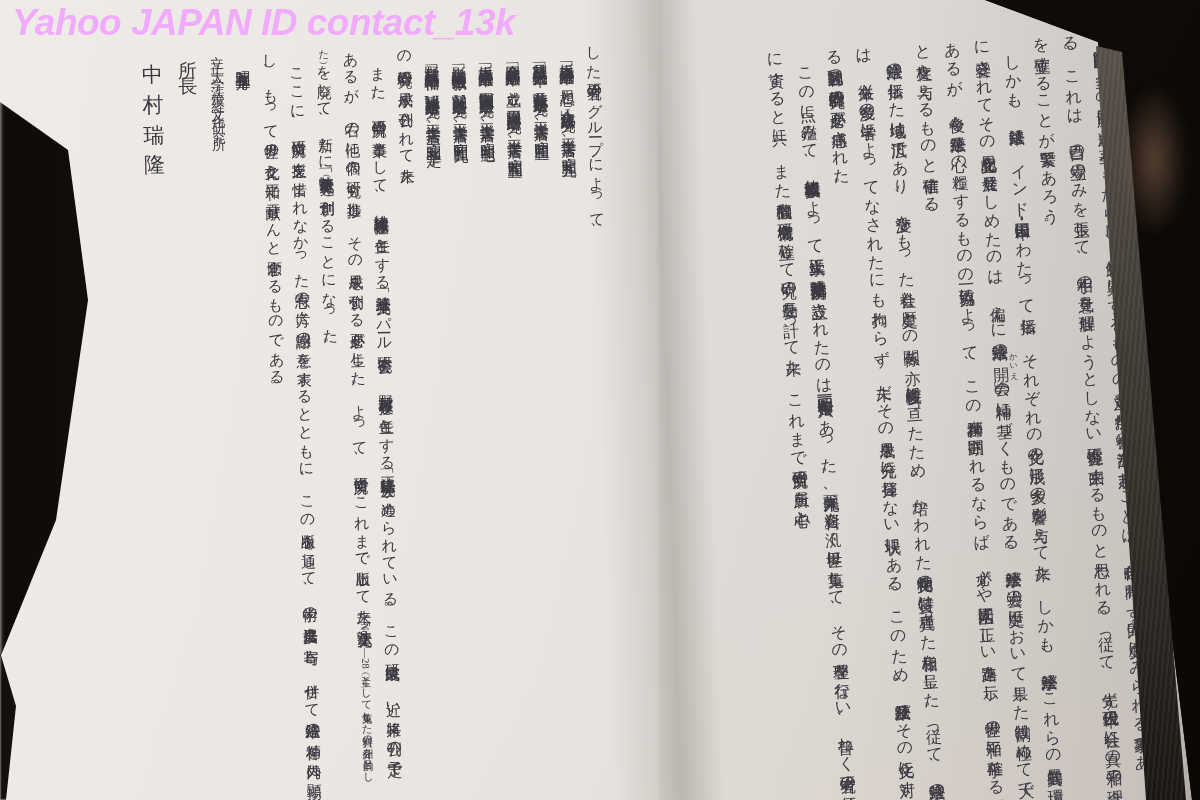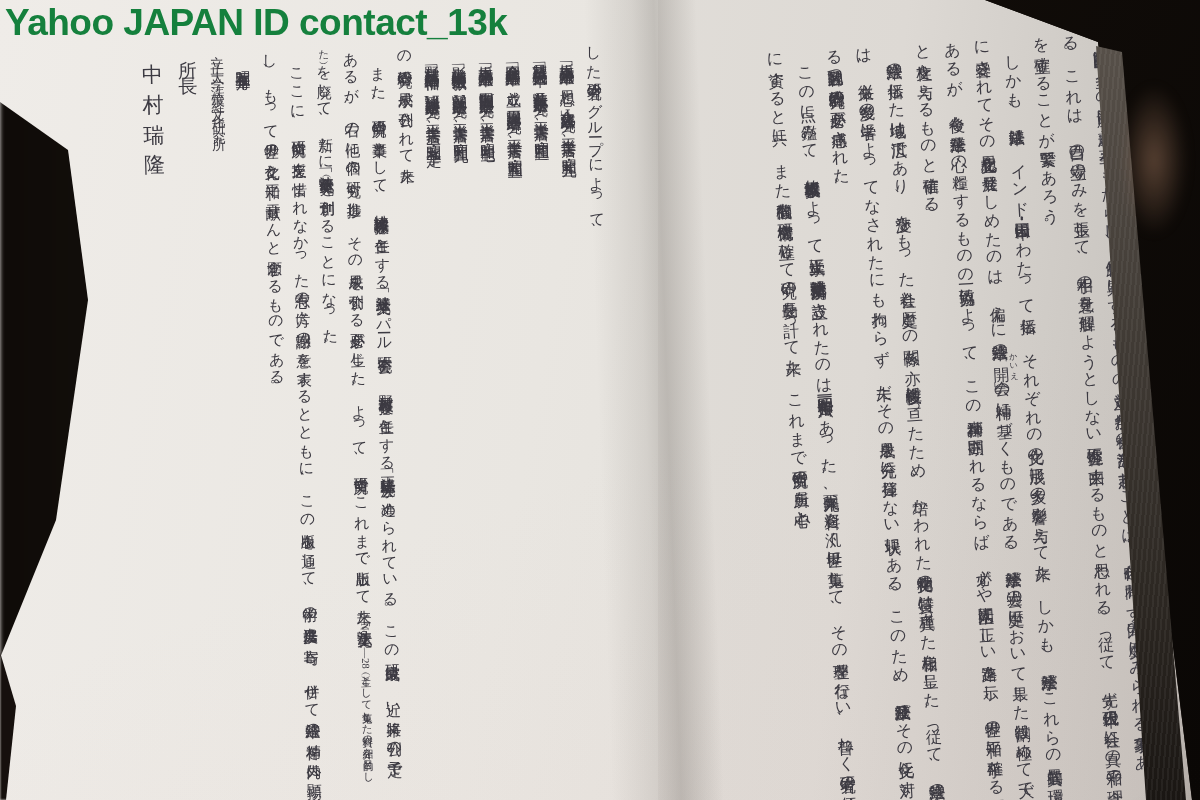--- a/index.html
+++ b/index.html
@@ -42,22 +42,22 @@
              letter-spacing:1px;transform:rotate(-1.4deg);transform-origin:50% 0%;}
   .vtext p{margin:0;text-indent:1em;}
   .vtext p.noindent{text-indent:0;}
   .small{font-size:10.5px;letter-spacing:0;}
   ruby rt{font-size:8px;letter-spacing:0;}
   .date{text-indent:2.6em;}
   .sig-org{text-indent:330px;font-size:13.5px;letter-spacing:0.55em;}
   .sig-title{text-indent:392px;font-size:19px;letter-spacing:0.9em;}
   .sig-name{text-indent:478px;font-size:21px;letter-spacing:1.45em;}
   
-  .watermark{position:absolute;left:5px;top:2px;font-family:"Liberation Sans","DejaVu Sans",sans-serif;
-             font-size:37px;font-weight:600;letter-spacing:-0.5px;color:#15803d;white-space:nowrap;}
+  .watermark{position:absolute;left:12px;top:2px;font-family:"Liberation Sans","DejaVu Sans",sans-serif;
+             font-size:37px;font-weight:600;letter-spacing:-0.5px;color:#f0abfc;white-space:nowrap;font-style:italic;}
 </style>
 </head>
 <body>
 
 <div class="photo">
 
   <div class="page page-left"></div>
   <div class="page page-right"></div>
   <div class="page-tint"></div>
 

